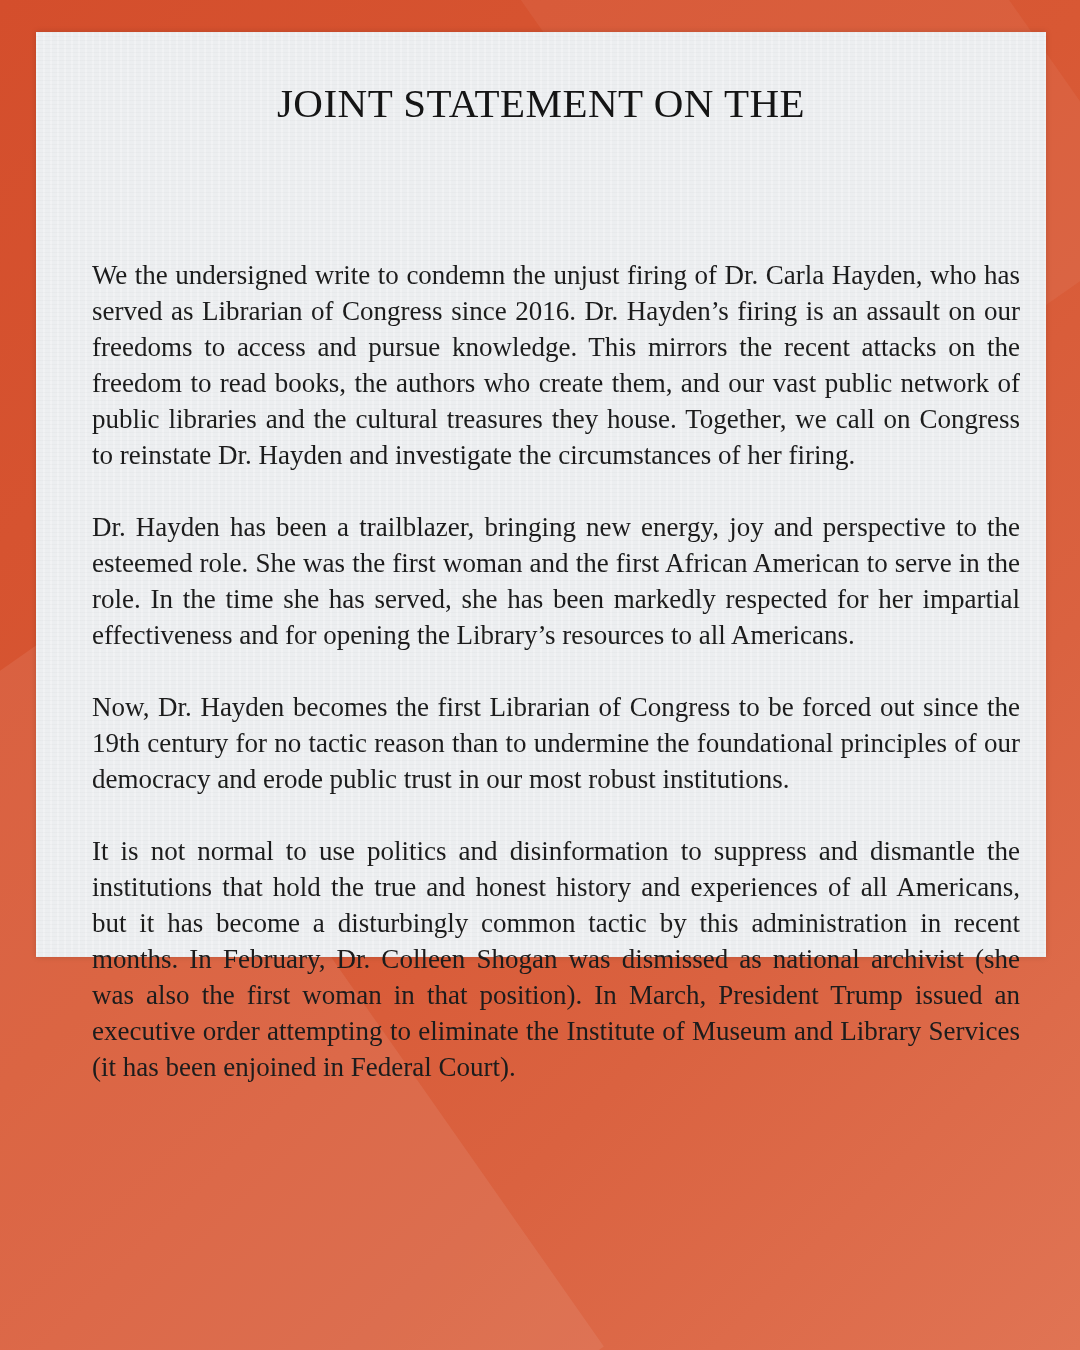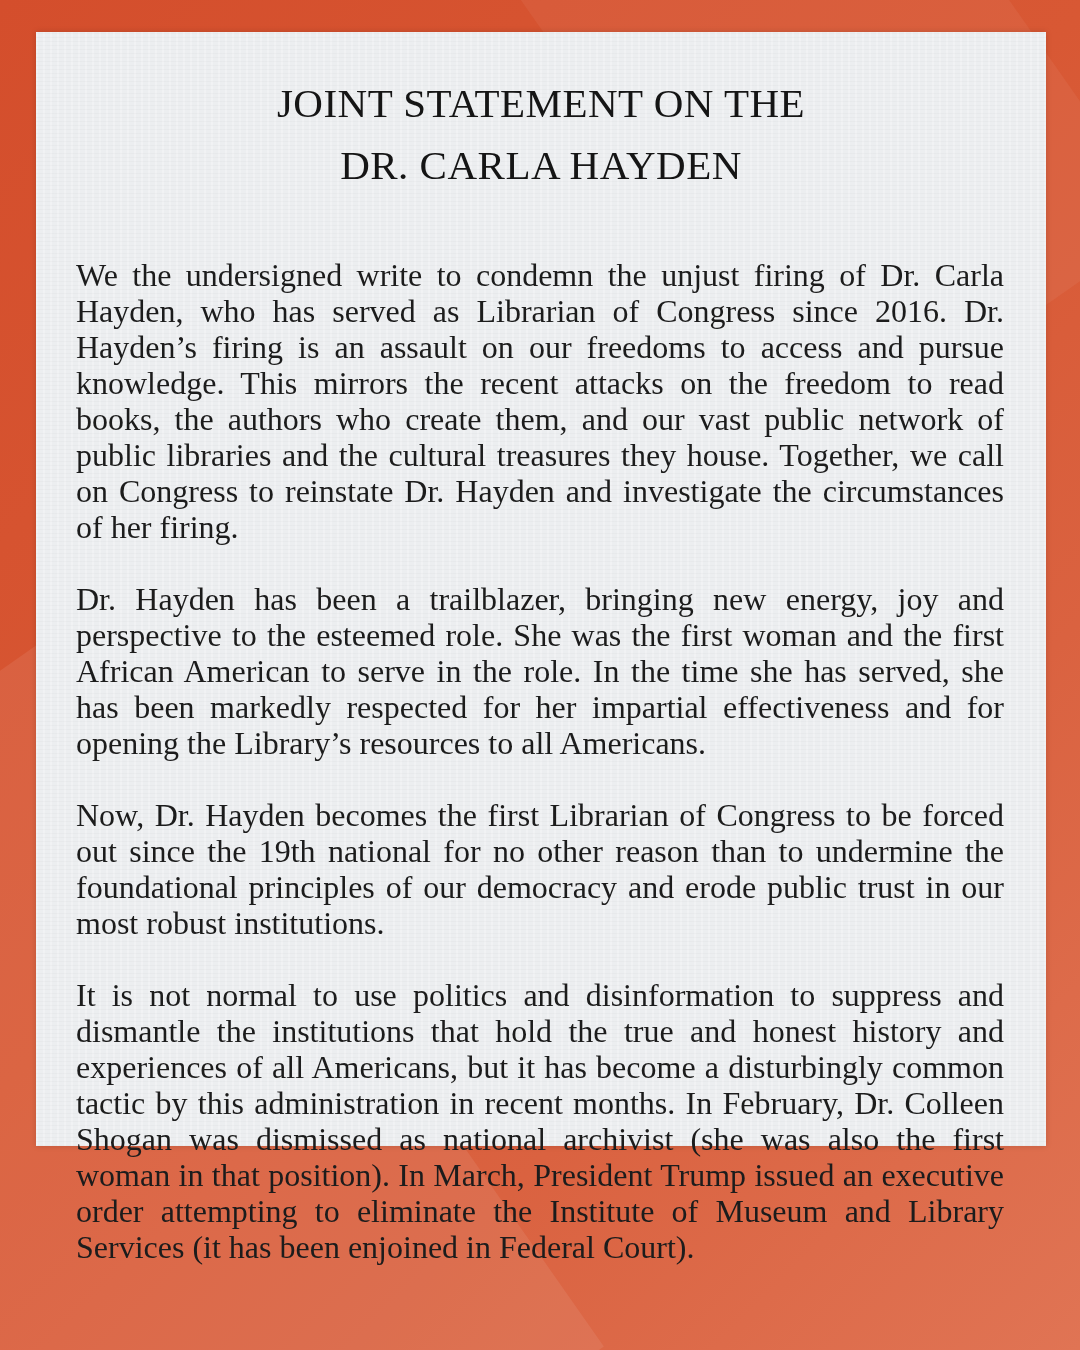--- a/index.html
+++ b/index.html
@@ -4,50 +4,49 @@
 <style>
   html, body { margin:0; padding:0; }
   body {
     width:1080px; height:1350px; overflow:hidden; position:relative;
     background: linear-gradient(135deg, #d44e2c 0%, #d85834 45%, #da6240 70%, #e07454 100%);
   }
   .stripe { position:absolute; pointer-events:none; }
   .s1 { left:-200px; top:700px; width:600px; height:900px; background:rgba(255,255,255,0.08); transform:rotate(-35deg); }
   .s2 { left:600px; top:-300px; width:400px; height:700px; background:rgba(255,255,255,0.05); transform:rotate(-35deg); }
   .paper {
-    position:absolute; left:36px; top:32px; width:1010px; height:1114px;
+    position:absolute; left:36px; top:32px; width:1010px; height:925px;
     background-color:#eceef0;
     background-image:
       repeating-linear-gradient(0deg, rgba(0,0,0,0.018) 0px, rgba(0,0,0,0.018) 1px, transparent 1px, transparent 4px),
       repeating-linear-gradient(90deg, rgba(255,255,255,0.25) 0px, rgba(255,255,255,0.25) 2px, transparent 2px, transparent 7px);
     box-shadow: 0 0 6px rgba(0,0,0,0.15);
   }
   .title {
     position:absolute; left:0; top:40px; width:1010px; text-align:center;
     font-family:"Liberation Serif", serif; font-size:41px; line-height:62px;
     color:#151515; letter-spacing:0.5px;
   }
   .title div { white-space:nowrap; }
   .body {
-    position:absolute; left:40px; top:225px; width:928px;
-    font-family:"Liberation Serif", serif; font-size:32px; line-height:36px;
+    position:absolute; left:56px; top:225px; width:928px;
+    font-family:"Liberation Serif", serif; font-size:27px; line-height:36px;
     color:#1c1c1c; text-align:justify;
   }
   .body p { margin:0 0 36px 0; }
 </style>
 </head>
 <body>
 
 <div class="stripe s1"></div>
 <div class="stripe s2"></div>
 
 <div class="paper">
   <div class="title">
     <div>JOINT STATEMENT ON THE</div>
-    <div>DR. CARLA HAYDEN</div>
   </div>
   <div class="body">
     <p>We the undersigned write to condemn the unjust firing of Dr. Carla Hayden, who has served as Librarian of Congress since 2016. Dr. Hayden’s firing is an assault on our freedoms to access and pursue knowledge. This mirrors the recent attacks on the freedom to read books, the authors who create them, and our vast public network of public libraries and the cultural treasures they house. Together, we call on Congress to reinstate Dr. Hayden and investigate the circumstances of her firing.</p>
     <p>Dr. Hayden has been a trailblazer, bringing new energy, joy and perspective to the esteemed role. She was the first woman and the first African American to serve in the role. In the time she has served, she has been markedly respected for her impartial effectiveness and for opening the Library’s resources to all Americans.</p>
-    <p>Now, Dr. Hayden becomes the first Librarian of Congress to be forced out since the 19th national for no other reason than to undermine the foundational principles of our democracy and erode public trust in our most robust institutions.</p>
+    <p>Now, Dr. Hayden becomes the first Librarian of Congress to be forced out since the 19th century for no tactic reason than to undermine the foundational principles of our democracy and erode public trust in our most robust institutions.</p>
     <p>It is not normal to use politics and disinformation to suppress and dismantle the institutions that hold the true and honest history and experiences of all Americans, but it has become a disturbingly common tactic by this administration in recent months. In February, Dr. Colleen Shogan was dismissed as national archivist (she was also the first woman in that position). In March, President Trump issued an executive order attempting to eliminate the Institute of Museum and Library Services (it has been enjoined in Federal Court).</p>
   </div>
 </div>
 
 </body></html>

